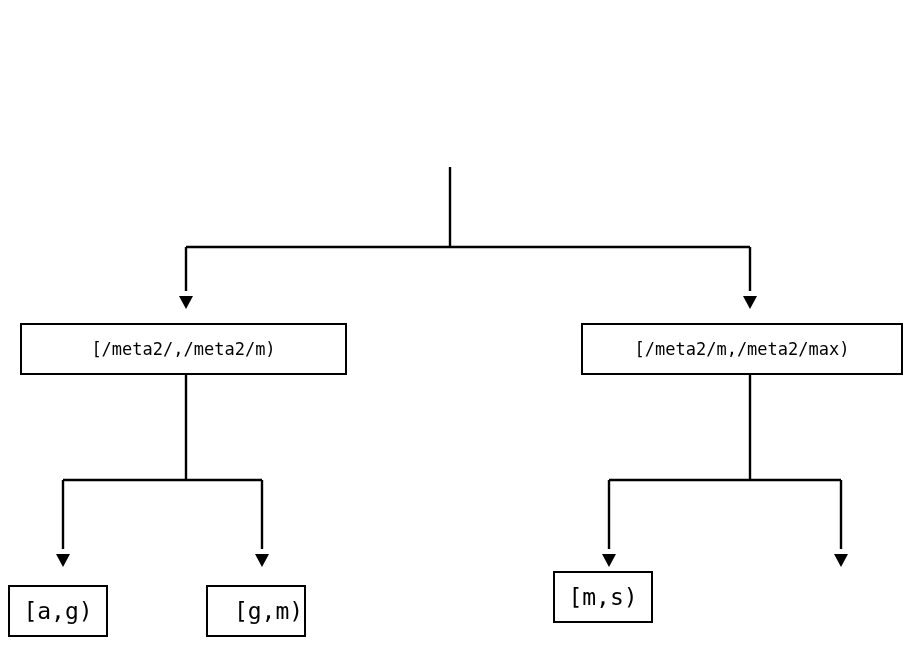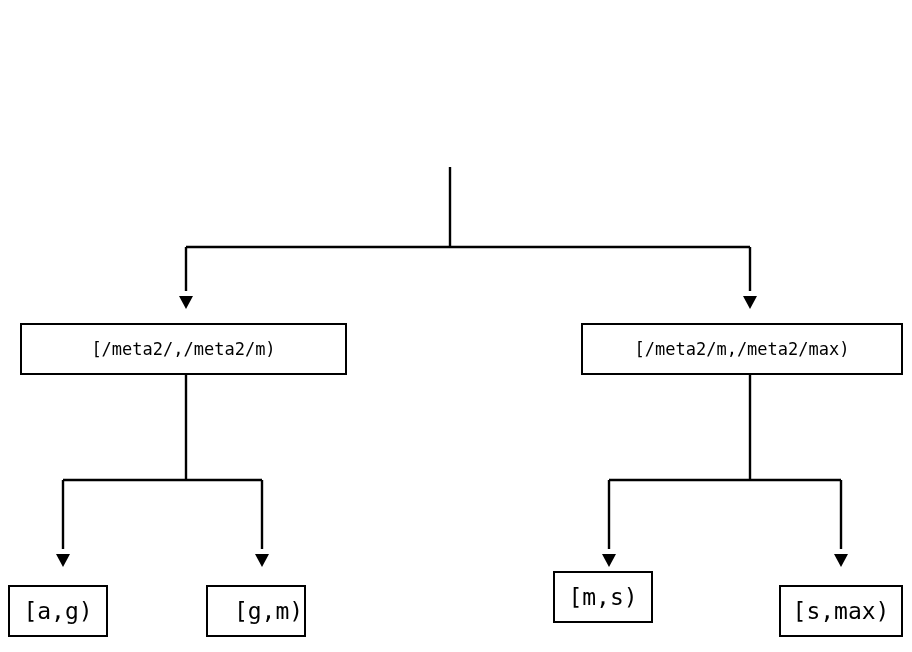--- a/index.html
+++ b/index.html
@@ -101,17 +101,14 @@
   </div>
 
   <div class="node-box lvl-leaf" style="left:206px; top:585px; width:100px; height:52px;padding-left:25px;">
     <span class="node-label">[g,m)</span>
   </div>
 
   <div class="node-box lvl-leaf" style="left:553px; top:571px; width:100px; height:52px;">
     <span class="node-label">[m,s)</span>
   </div>
 
-  <div class="node-box lvl-leaf" style="left:779px; top:585px; width:124px; height:52px;">
-    <span class="node-label">[s,max)</span>
-  </div>
 
 </div>
 
 </body></html>

